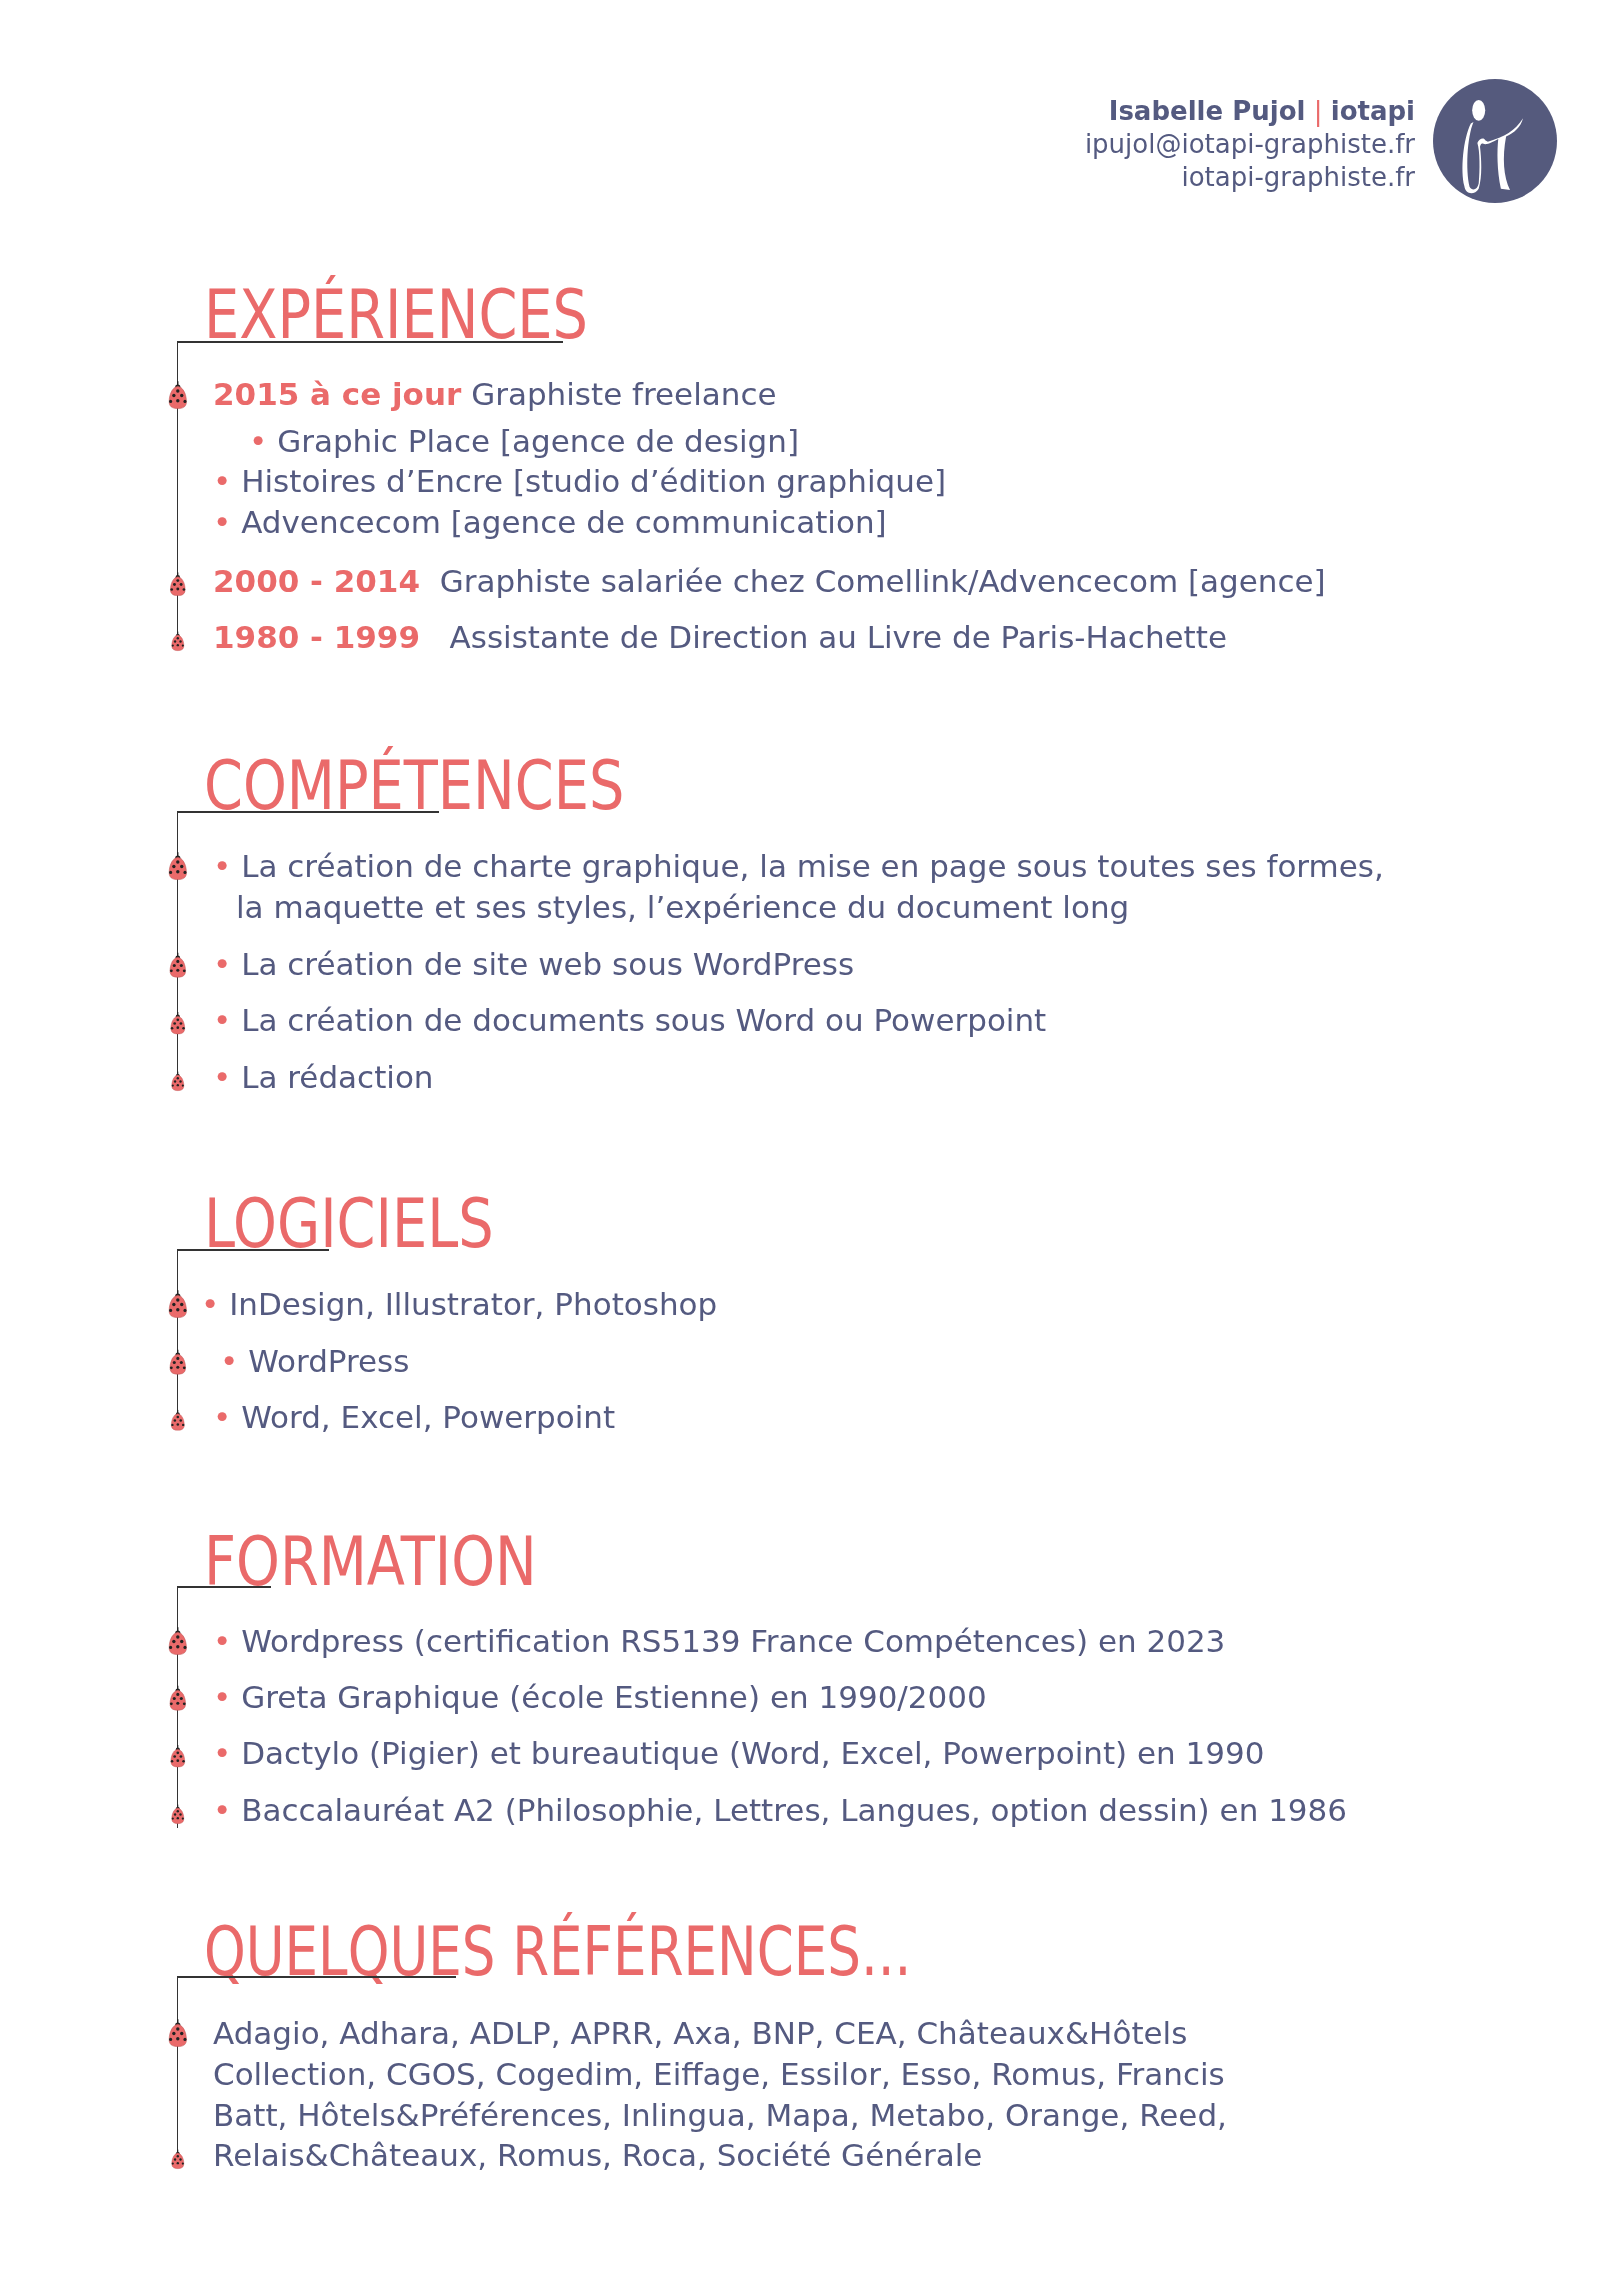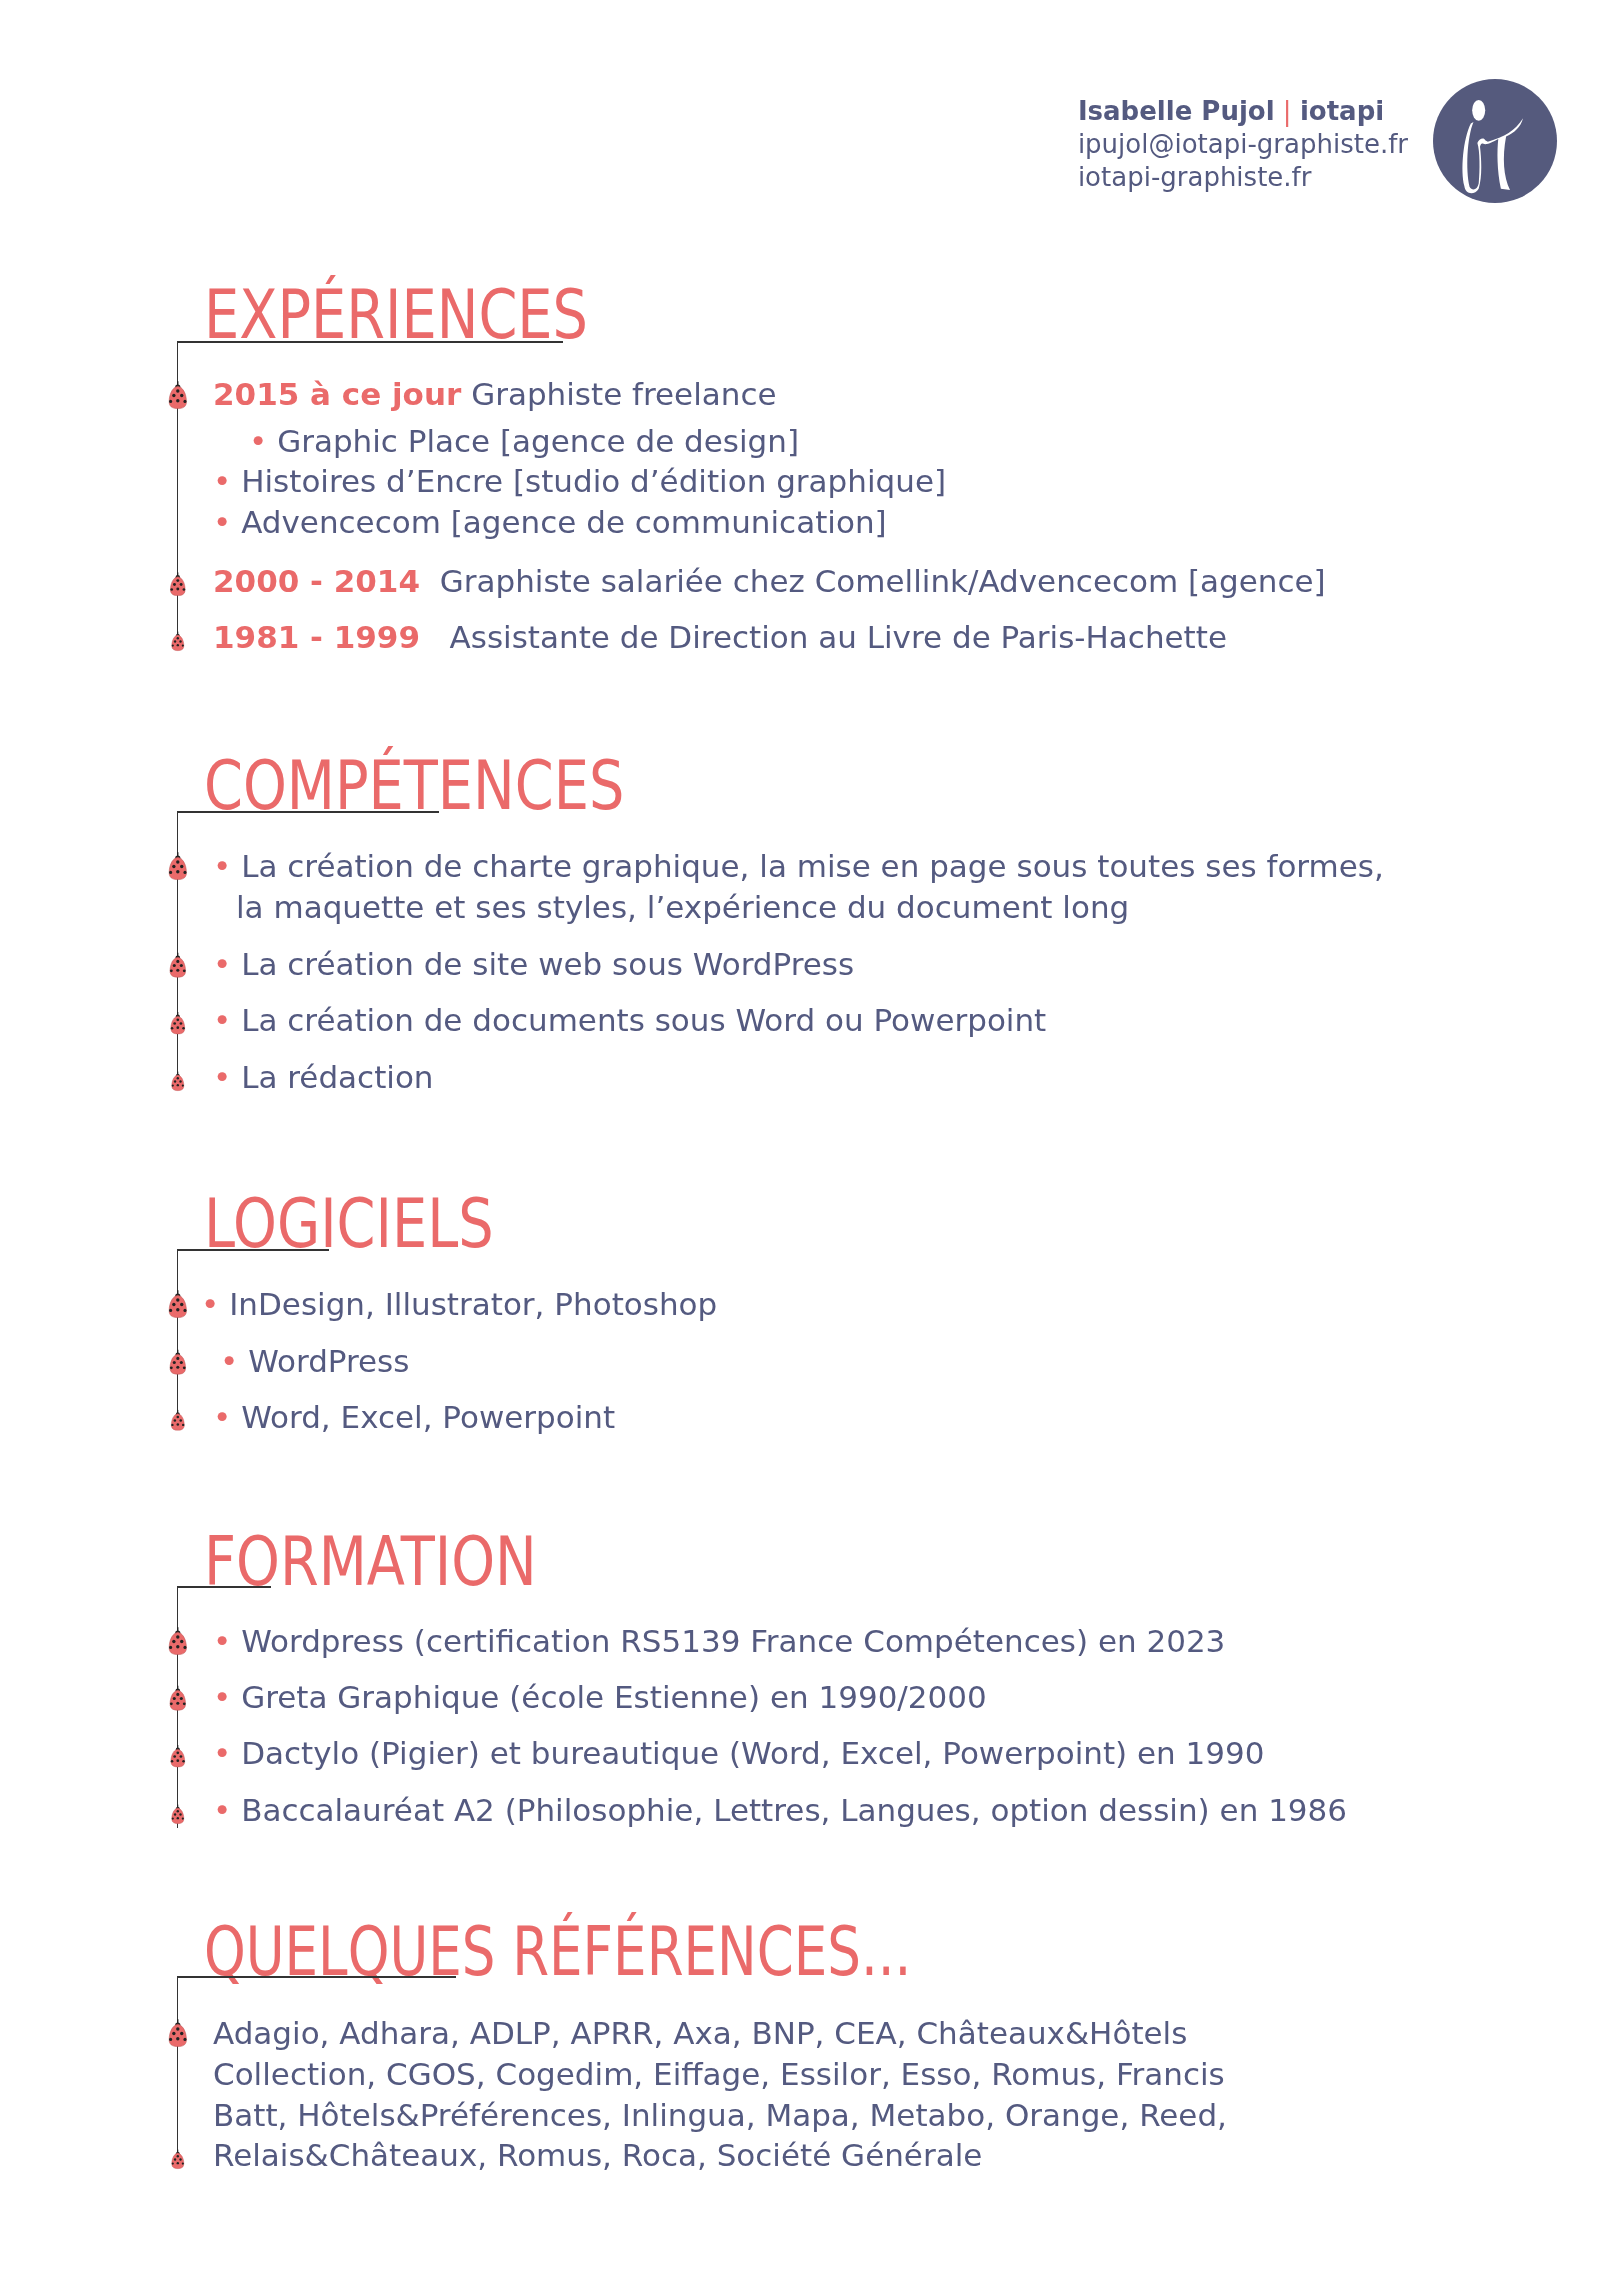--- a/index.html
+++ b/index.html
@@ -1,18 +1,18 @@
 <!DOCTYPE html>
 <html style="font-size:10.5px"><head>
 <meta charset="utf-8">
 <style>
   html, body { margin:0; padding:0; background:#ffffff; }
   body { width:1623px; height:2295px; position:relative; overflow:hidden;
          font-family:"DejaVu Sans", sans-serif; color:#545a80; }
-  .header { position:absolute; right:215px; top:95px; font-size:26px; line-height:33px; }
+  .header { position:absolute; right:208px; top:95px; text-align:right; font-size:26px; line-height:33px; }
   .header .name { font-weight:bold; }
   .header .sep { color:#ea6a6a; font-weight:normal; }
   .logo { position:absolute; left:1433px; top:79px; width:124px; height:124px; border-radius:50%; background:#555a7d; }
   .sec-title { position:absolute; left:204px; font-family:"DejaVu Sans", sans-serif; font-weight:normal;
                color:#ea6a6a; letter-spacing:0px; white-space:nowrap; transform-origin:left bottom; }
   .rule { position:absolute; height:2px; background:#333; left:177px; }
   .vline { position:absolute; width:1.3px; background:#333; left:177px; }
   .row { position:absolute; left:0; font-size:31px; white-space:nowrap; }
   .row .txt { position:absolute; left:213px; }
   .bug { position:absolute; left:168px; width:19.6px; }
@@ -78,21 +78,21 @@
   <svg class="bug" style="top:6.5px;transform:scale(0.85)" width="19.6" height="29" viewBox="0 0 30 44">
       <use href="#ladybug"></use>
     </svg>
   <span class="txt"><span class="date">2000 - 2014</span>&nbsp;
   <span>Graphiste salariée chez Comellink/Advencecom [agence]</span></span>
 </div>
 <div class="row" style="top:619px;">
   <svg class="bug" style="top:7.9px;transform:scale(0.7)" width="19.6" height="29" viewBox="0 0 30 44">
       <use href="#ladybug"></use>
     </svg>
-  <span class="txt"><span class="date">1981 - 1999</span>&nbsp;&nbsp;
+  <span class="txt"><span class="date">1980 - 1999</span>&nbsp;&nbsp;
   <span>Assistante de Direction au Livre de Paris-Hachette</span></span>
 </div>
 
 <div class="sec-title" style="top:746px;font-size:68px;transform:scaleX(0.82);">COMPÉTENCES</div>
 <div class="rule" style="top:811px;width:262px;"></div>
 <div class="vline" style="top:811px;height:275px;"></div>
 
 <div class="row" style="top:848px;">
   <svg class="bug" style="top:3.9px" width="19.6" height="29" viewBox="0 0 30 44">
       <use href="#ladybug"></use>

